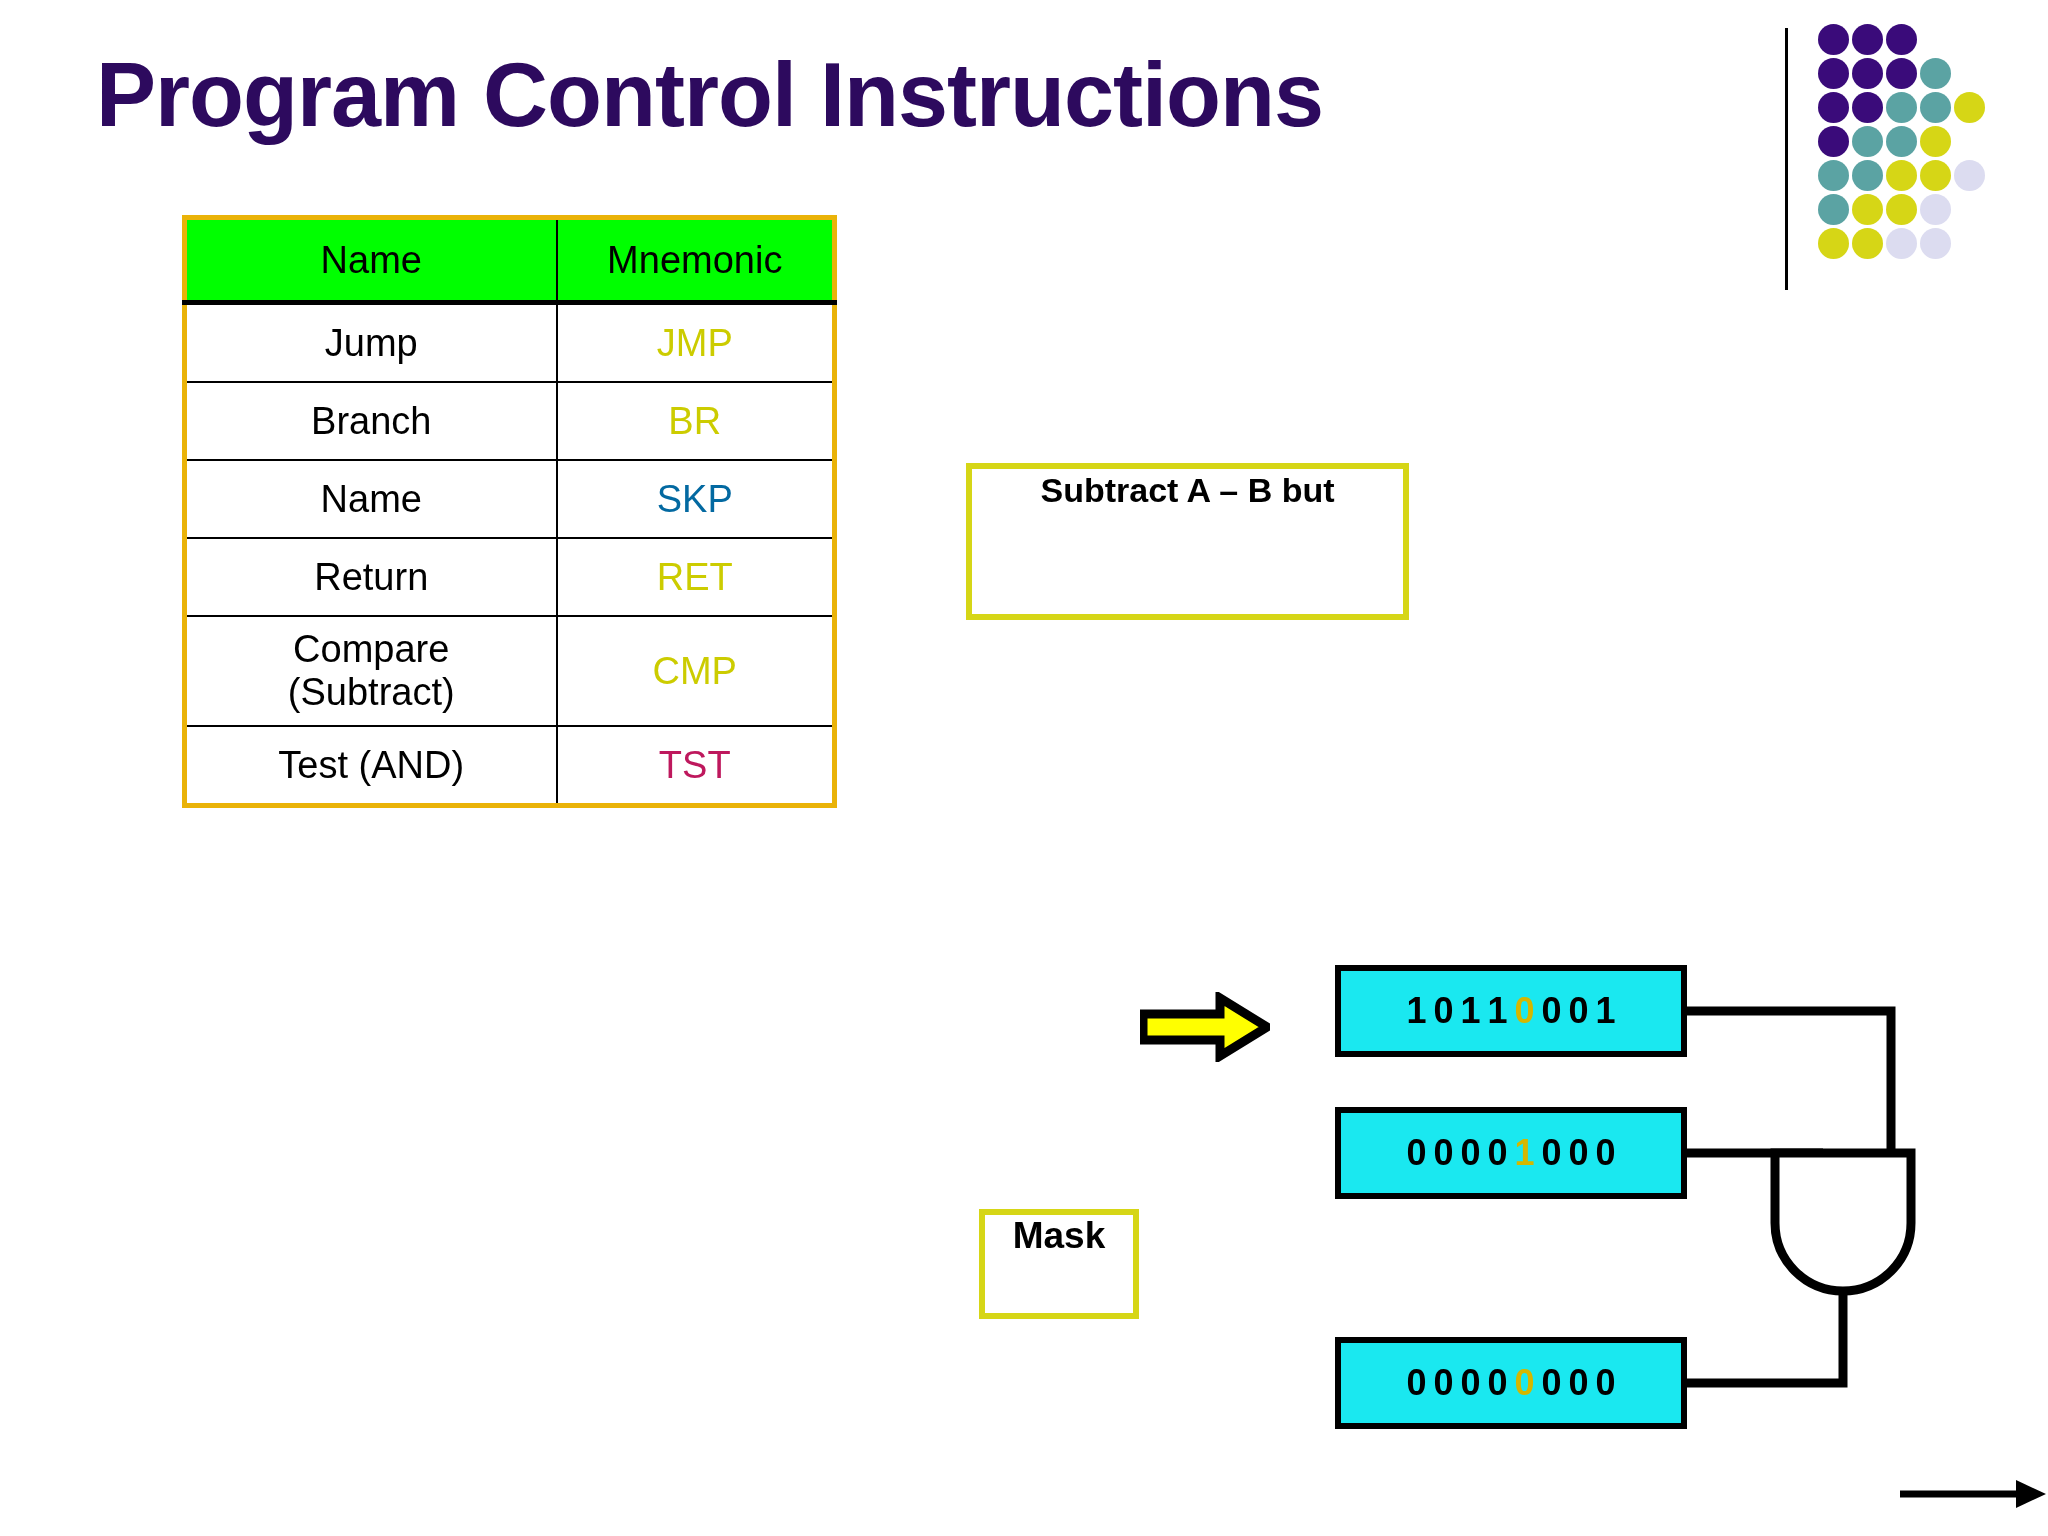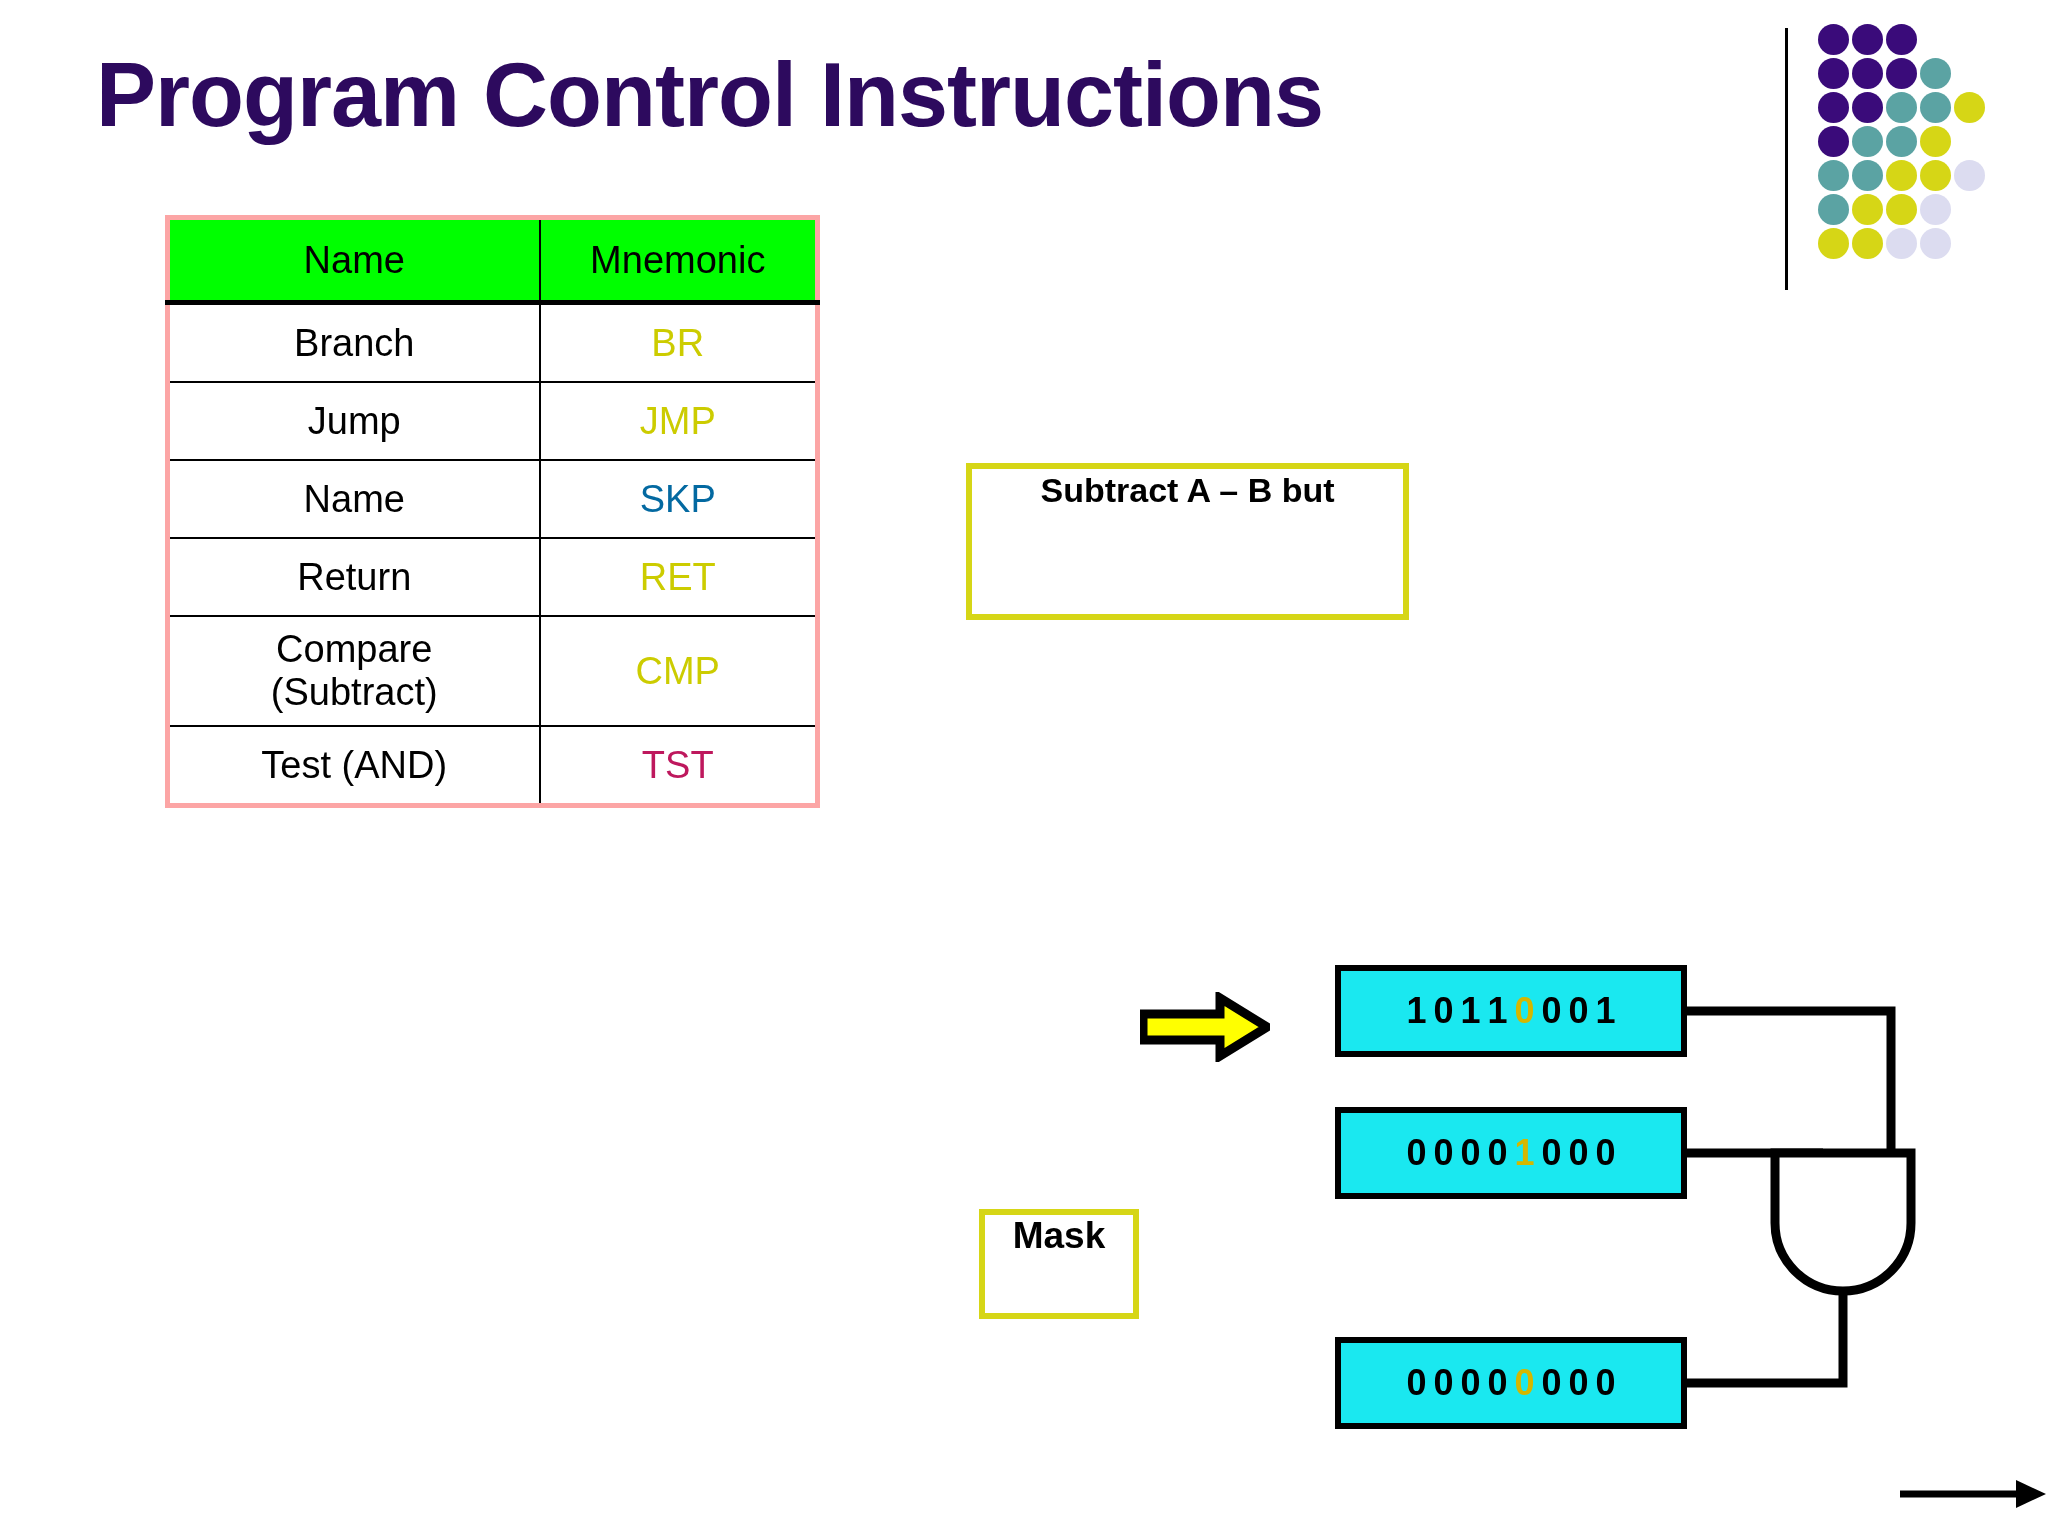--- a/index.html
+++ b/index.html
@@ -48,26 +48,26 @@
   #logo-dots .dot {
     position: absolute;
     width: 31px;
     height: 31px;
     border-radius: 50%;
   }
 
   
   #instruction-table {
     position: absolute;
-    left: 165px;
+    left: 182px;
     top: 215px;
     width: 650px;
     border-collapse: collapse;
     table-layout: fixed;
-    border: 5px solid #fca5a5;
+    border: 5px solid #eab308;
     background: #ffffff;
   }
   #instruction-table col.col-name  { width: 372px; }
   #instruction-table col.col-mnem  { width: 278px; }
   #instruction-table th,
   #instruction-table td {
     border: 2px solid #000000;
     text-align: center;
     vertical-align: middle;
     padding: 0;
@@ -213,26 +213,26 @@
     <col class="col-mnem">
   </colgroup>
   <thead>
     <tr>
       <th>Name</th>
       <th>Mnemonic</th>
     </tr>
   </thead>
   <tbody id="instruction-table-body">
       <tr>
+        <td>Jump</td>
+        <td class="mnemonic-cell" style="color: rgb(204, 204, 0);">JMP</td>
+      </tr>
+      <tr>
         <td>Branch</td>
         <td class="mnemonic-cell" style="color: rgb(204, 204, 0);">BR</td>
-      </tr>
-      <tr>
-        <td>Jump</td>
-        <td class="mnemonic-cell" style="color: rgb(204, 204, 0);">JMP</td>
       </tr>
       <tr>
         <td>Name</td>
         <td class="mnemonic-cell" style="color: #0369a1;">SKP</td>
       </tr>
       <tr>
         <td>Return</td>
         <td class="mnemonic-cell" style="color: rgb(204, 204, 0);">RET</td>
       </tr>
       <tr class="row-compare">

